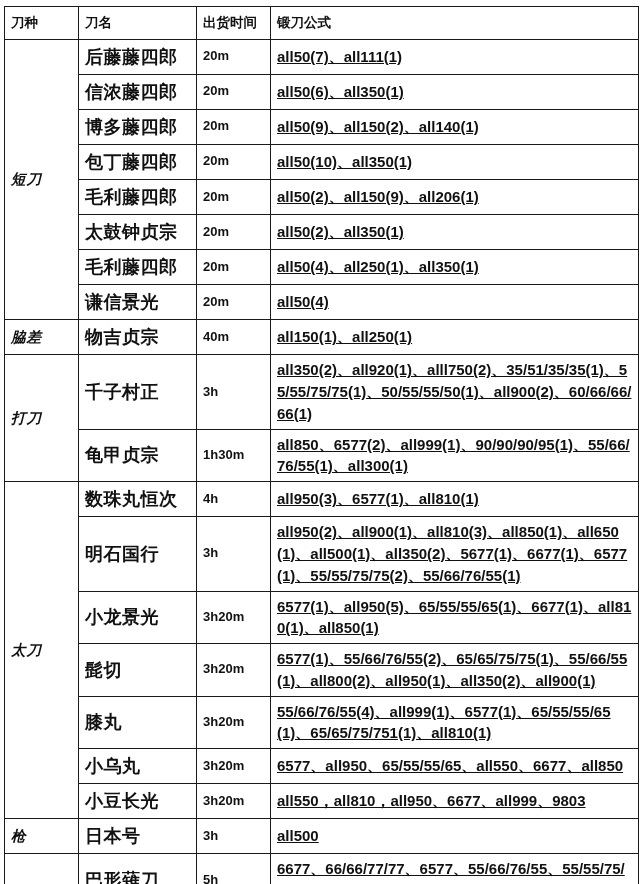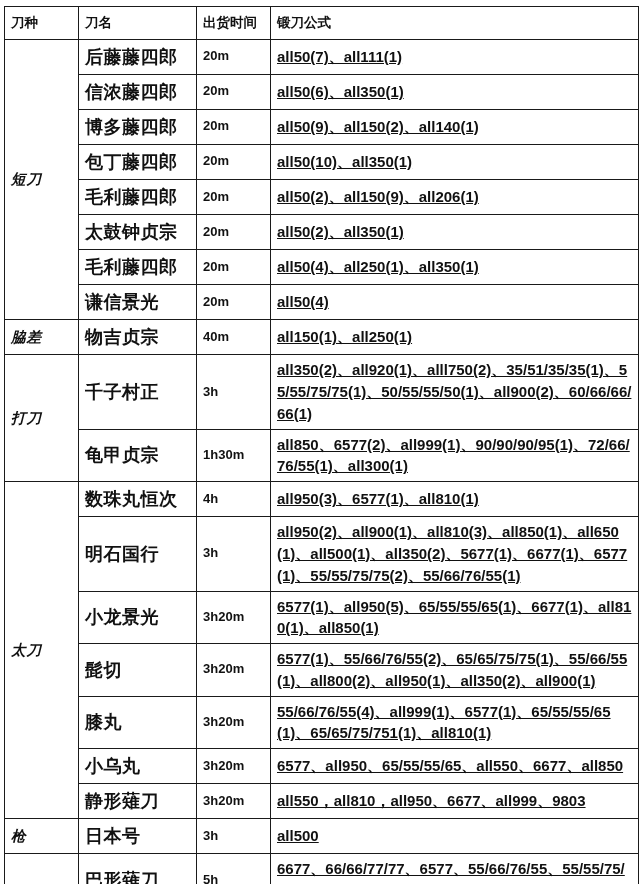--- a/index.html
+++ b/index.html
@@ -137,21 +137,21 @@
         </tr>
         <tr>
           <td class="type-cell" rowspan="2">打刀</td>
           <td class="name-cell">千子村正</td>
           <td class="time-cell">3h</td>
           <td class="rec-cell">all350(2)、all920(1)、alll750(2)、35/51/35/35(1)、55/55/75/75(1)、50/55/55/50(1)、all900(2)、60/66/66/66(1)</td>
         </tr>
         <tr>
           <td class="name-cell">龟甲贞宗</td>
           <td class="time-cell">1h30m</td>
-          <td class="rec-cell">all850、6577(2)、all999(1)、90/90/90/95(1)、72/66/76/55(1)、all300(1)</td>
+          <td class="rec-cell">all850、6577(2)、all999(1)、90/90/90/95(1)、55/66/76/55(1)、all300(1)</td>
         </tr>
         <tr>
           <td class="type-cell" rowspan="7">太刀</td>
           <td class="name-cell">数珠丸恒次</td>
           <td class="time-cell">4h</td>
           <td class="rec-cell">all950(3)、6577(1)、all810(1)</td>
         </tr>
         <tr>
           <td class="name-cell">明石国行</td>
           <td class="time-cell">3h</td>
@@ -171,21 +171,21 @@
           <td class="name-cell">膝丸</td>
           <td class="time-cell">3h20m</td>
           <td class="rec-cell">55/66/76/55(4)、all999(1)、6577(1)、65/55/55/65(1)、65/65/75/751(1)、all810(1)</td>
         </tr>
         <tr>
           <td class="name-cell">小乌丸</td>
           <td class="time-cell">3h20m</td>
           <td class="rec-cell">6577、all950、65/55/55/65、all550、6677、all850</td>
         </tr>
         <tr>
-          <td class="name-cell">静形薙刀</td>
+          <td class="name-cell">小豆长光</td>
           <td class="time-cell">3h20m</td>
           <td class="rec-cell">all550，all810，all950、6677、all999、9803</td>
         </tr>
         <tr>
           <td class="type-cell" rowspan="1">枪</td>
           <td class="name-cell">日本号</td>
           <td class="time-cell">3h</td>
           <td class="rec-cell">all500</td>
         </tr>
         <tr>

